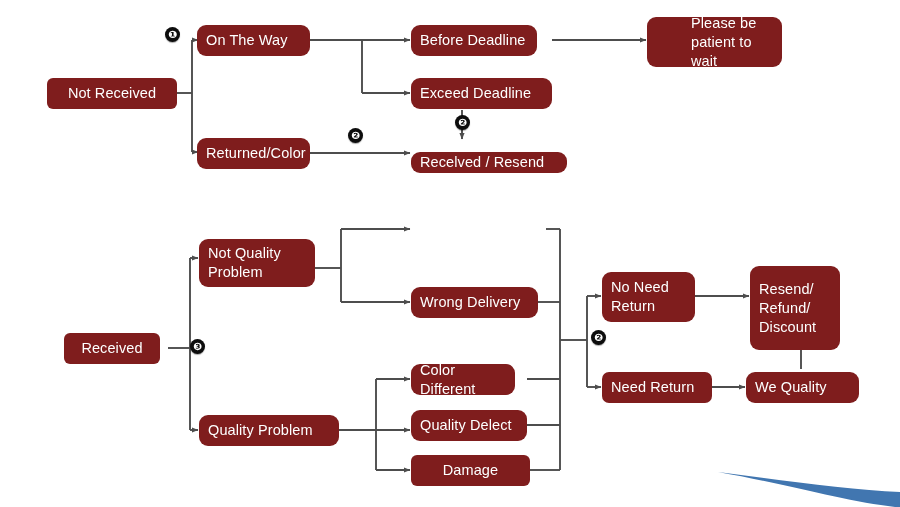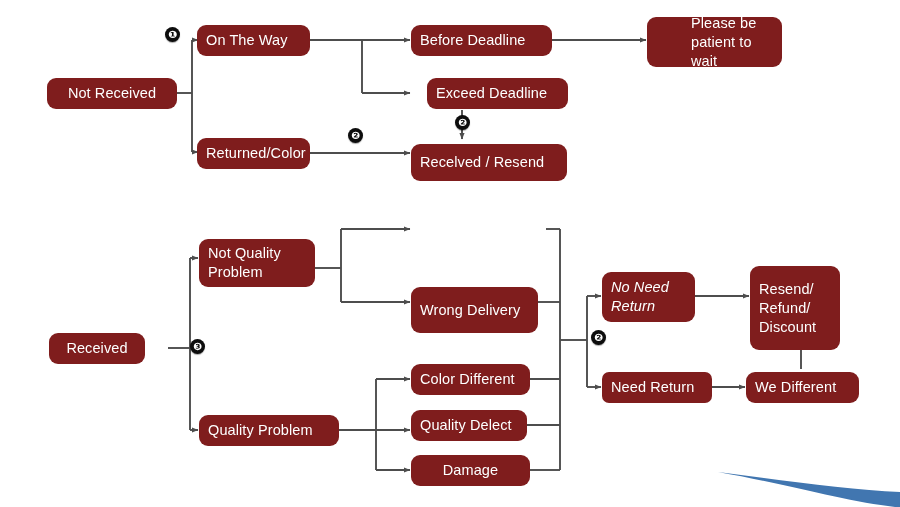--- a/index.html
+++ b/index.html
@@ -32,21 +32,21 @@
     border-radius: 9px;
     font-size: 14.5px;
     line-height: 19px;
     letter-spacing: 0.1px;
     display: flex;
     align-items: center;
     padding: 0 9px;
     white-space: pre-line;
     text-shadow: 0 0 1px rgba(0,0,0,0.10);
   }
-  .node.center { justify-content: center; text-align: left; }
+  .node.center { justify-content: center; text-align: left; border-radius: 6px; }
   .node.left   { justify-content: flex-start; text-align: left; }
   .marker {
     position: absolute;
     width: 15px;
     height: 15px;
     border-radius: 50%;
     background: #0d0d0d;
     color: #ffffff;
     font-size: 10.5px;
     line-height: 15px;
@@ -125,61 +125,61 @@
       <path d="M801,333 L801,369"></path>
     </g>
   </svg>
 
   <div class="node center" style="left:47px;  top:78px;  width:130px; height:31px;">Not   Received</div>
 
   <div class="node left" style="left:197px; top:25px;  width:113px; height:31px;">On The Way</div>
 
   <div class="node left" style="left:197px; top:138px; width:113px; height:31px;">Returned/Color</div>
 
-  <div class="node left" style="left:411px; top:25px;  width:141px; height:31px;">Before Deadline</div>
+  <div class="node left" style="left:411px; top:25px;  width:126px; height:31px;">Before Deadline</div>
 
-  <div class="node left" style="left:411px; top:78px;  width:141px; height:31px;margin-left:16px;">Exceed Deadline</div>
+  <div class="node left" style="left:411px; top:78px;  width:141px; height:31px;">Exceed Deadline</div>
 
-  <div class="node left" style="left:411px; top:144px; width:156px; height:37px;">Recelved / Resend</div>
+  <div class="node left" style="left:411px; top:152px; width:156px; height:21px;">Recelved / Resend</div>
 
   <div class="node left" style="left:647px; top:17px;  width:135px; height:50px;padding-left:44px;">Please be
 patient to wait</div>
 
   <div class="marker" style="left:165px; top:27px;">❶</div>
 
   <div class="marker" style="left:348px; top:128px;">❷</div>
 
   <div class="marker" style="left:455px; top:115px;">❷</div>
 
-  <div class="node center" style="left:49px;  top:333px; width:96px; height:31px;">Received</div>
+  <div class="node center" style="left:64px;  top:333px; width:96px; height:31px;">Received</div>
 
   <div class="node left" style="left:199px; top:239px; width:116px; height:48px;">Not   Quality
 Problem</div>
 
   <div class="node left" style="left:199px; top:415px; width:140px; height:31px;">Quality Problem</div>
 
 
-  <div class="node left" style="left:411px; top:287px; width:127px; height:46px;border-radius:9px;">Wrong Delivery</div>
+  <div class="node left" style="left:411px; top:287px; width:127px; height:31px;border-radius:9px;">Wrong Delivery</div>
 
-  <div class="node left" style="left:411px; top:364px; width:119px; height:31px;">Color Different</div>
+  <div class="node left" style="left:411px; top:364px; width:104px; height:31px;">Color Different</div>
 
   <div class="node left" style="left:411px; top:410px; width:116px; height:31px;">Quality Delect</div>
 
   <div class="node center" style="left:411px; top:455px; width:119px; height:31px;">Damage</div>
 
-  <div class="node left" style="left:602px; top:272px; width:93px;  height:50px;font-style:italic;">No Need
+  <div class="node left" style="left:602px; top:272px; width:93px;  height:50px;">No Need
 Return</div>
 
   <div class="node left" style="left:602px; top:372px; width:110px; height:31px;border-radius:7px;">Need Return</div>
 
   <div class="node left" style="left:750px; top:266px; width:90px;  height:84px;">Resend/
 Refund/
 Discount</div>
 
-  <div class="node left" style="left:746px; top:372px; width:113px; height:31px;">We Different</div>
+  <div class="node left" style="left:746px; top:372px; width:113px; height:31px;">We Quality</div>
 
   <div class="marker" style="left:190px; top:339px;">❸</div>
 
   <div class="marker" style="left:591px; top:330px;">❷</div>
 
   <svg class="swoosh" viewBox="0 0 210 67" xmlns="http://www.w3.org/2000/svg">
     <path d="M28,32 C96,44 158,62 205,67 L210,67 L210,52 C160,50 92,40 28,32 Z" fill="#4176b0"></path>
   </svg>
 
 </div>

